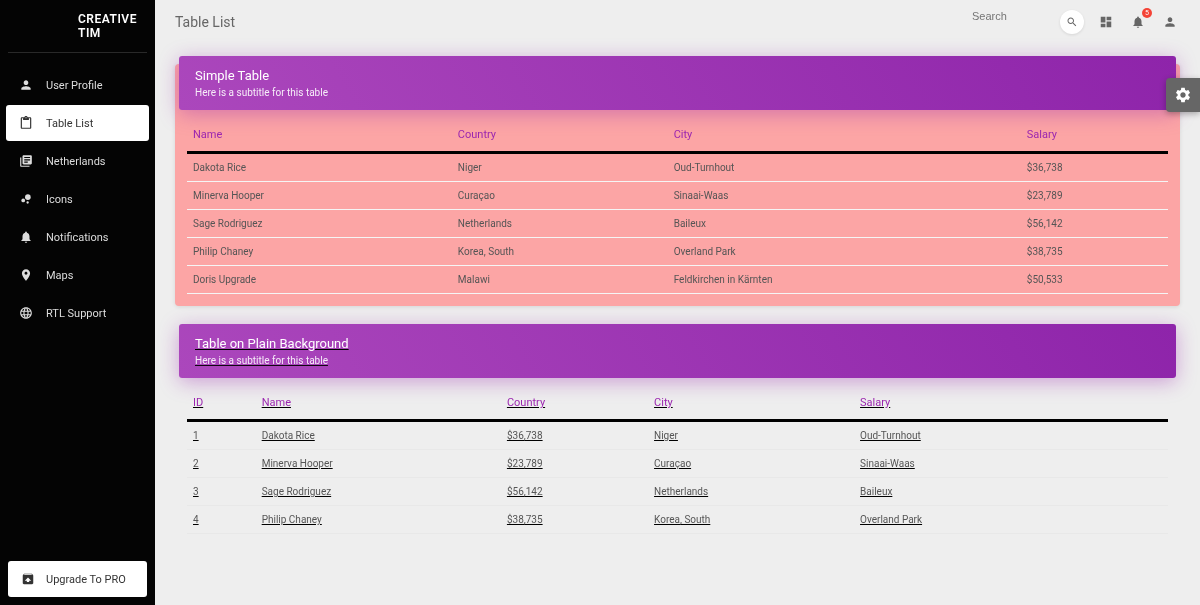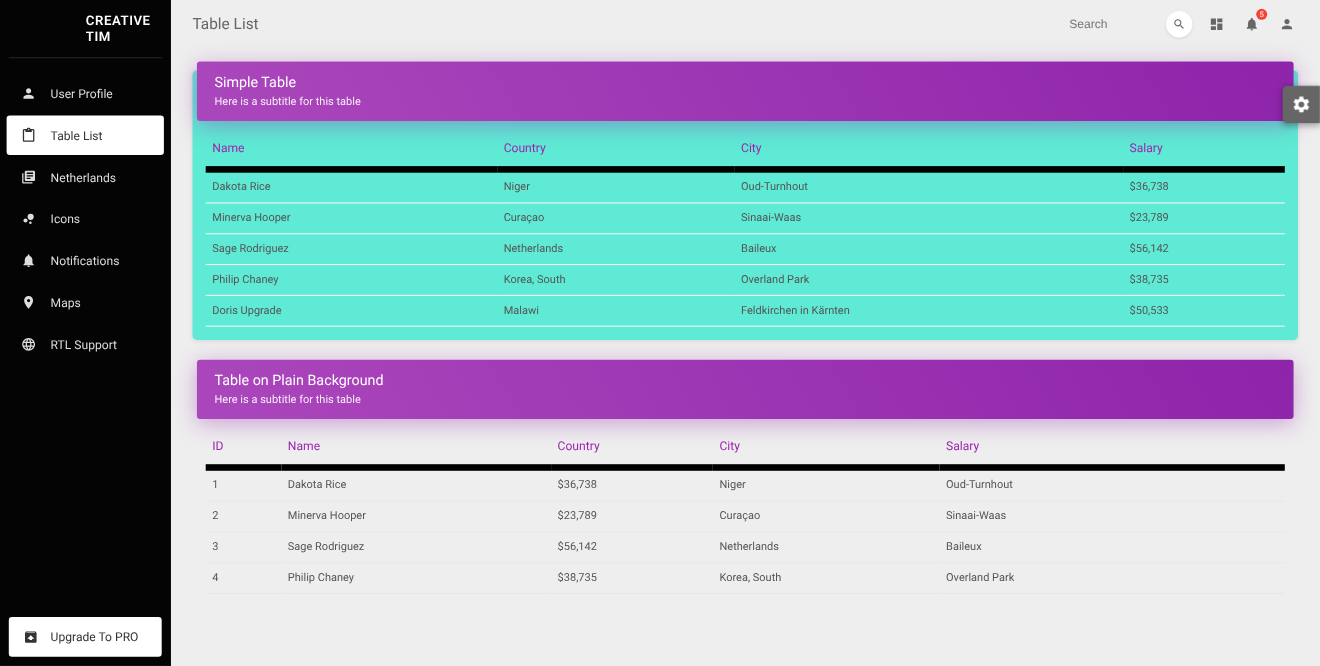--- a/index.html
+++ b/index.html
@@ -17,39 +17,39 @@
 .nav-item .nav-icon { width: 16px; height: 16px; margin-right: 12px; display: flex; align-items: center; justify-content: center; }
 .nav-item .nav-icon svg { fill: currentColor; width: 14px; height: 14px; }
 .upgrade { margin: 8px; padding: 10px 12px; background: #fff; color: #333; border-radius: 3px; display: flex; align-items: center; font-size: 11px; cursor: pointer; text-align: center; }
 .upgrade .nav-icon { width: 16px; height: 16px; margin-right: 10px; display:flex; align-items:center; justify-content:center;}
 .upgrade .nav-icon svg { fill: #333; width:14px; height:14px;}
 
 
 .main { margin-left: 155px; height: 605px; overflow-y: auto; }
 .topbar { display: flex; align-items: center; padding: 10px 20px; }
 .topbar-title { font-size: 14px; color: #666; flex: 1; }
-.search { display: flex; align-items: center; gap: 8px; }
+.search { display: flex; align-items: flex-start; gap: 8px; }
 .search-input { border: none; background: transparent; font-size: 11px; color: #888; width: 80px; outline: none; }
 .search-btn { width: 24px; height: 24px; border-radius: 50%; background: #fff; display:flex; align-items:center; justify-content:center; border:none; cursor:pointer; box-shadow: 0 1px 3px rgba(0,0,0,0.1);}
 .search-btn svg { width: 12px; height: 12px; fill: #666; }
 .top-icon { width: 20px; height: 20px; margin-left: 12px; display:flex; align-items:center; justify-content:center; cursor: pointer; position: relative;}
 .top-icon svg { width: 14px; height: 14px; fill: #666; }
 .badge { position: absolute; top: -4px; right: -4px; width: 10px; height: 10px; border-radius: 50%; background: #f44336; font-size: 7px; color:#fff; display:flex; align-items:center; justify-content:center; }
 
 .content { padding: 6px 20px 20px 20px; }
 
-.card { background: #5eead4; border-radius: 4px; box-shadow: 0 1px 4px rgba(0,0,0,0.1); margin-bottom: 20px; }
+.card { background: #fca5a5; border-radius: 4px; box-shadow: 0 1px 4px rgba(0,0,0,0.1); margin-bottom: 20px; }
 .card.plain { background: transparent; box-shadow: none; }
 .card-header { background: linear-gradient(60deg, #ab47bc, #8e24aa); color: #fff; padding: 12px 16px; border-radius: 3px; margin: 0 4px; position: relative; top: -8px; box-shadow: 0 4px 20px rgba(156,39,176,0.4); }
 .card-header h4 { font-size: 13px; font-weight: 400; margin-bottom: 4px; }
 .card-header p { font-size: 10px; opacity: 0.9; }
 .card-body { padding: 0 12px 12px 12px; }
 
 table { width: 100%; border-collapse: collapse; }
-th { text-align: left; font-size: 11px; font-weight: 400; color: #9c27b0; padding: 10px 6px; border-bottom: 6px solid #000000; }
+th { text-align: left; font-size: 11px; font-weight: 400; color: #9c27b0; padding: 10px 6px; border-bottom: 3px solid #000000; }
 td { font-size: 10px; color: #555; padding: 8px 6px; border-bottom: 1px solid #f5f5f5; }
 .card.plain td { border-bottom: 1px solid #e8e8e8; }
 
 .settings-fab { position: fixed; right: 0; top: 78px; width: 34px; height: 34px; background: #666; border-radius: 4px 0 0 4px; display:flex; align-items:center; justify-content:center; cursor:pointer; box-shadow: 0 2px 6px rgba(0,0,0,0.3);}
 .settings-fab svg { width: 18px; height: 18px; fill: #fff; }
 </style>
 </head>
 <body>
 
 <div class="sidebar">
@@ -209,21 +209,21 @@
                 <td>Doris Upgrade</td>
                 <td>Malawi</td>
                 <td>Feldkirchen in Kärnten</td>
                 <td>$50,533</td>
               </tr>
             </tbody>
         </table>
       </div>
     </div>
 
-    <div class="card plain" style="margin-top:26px;">
+    <div class="card plain" style="margin-top:26px;text-decoration:underline;">
       <div class="card-header">
         <h4>Table on Plain Background</h4>
         <p>Here is a subtitle for this table</p>
       </div>
       <div class="card-body">
         <table>
           <thead>
               <tr>
             <th style="width:7%">ID</th>
             <th style="width:25%">Name</th>

